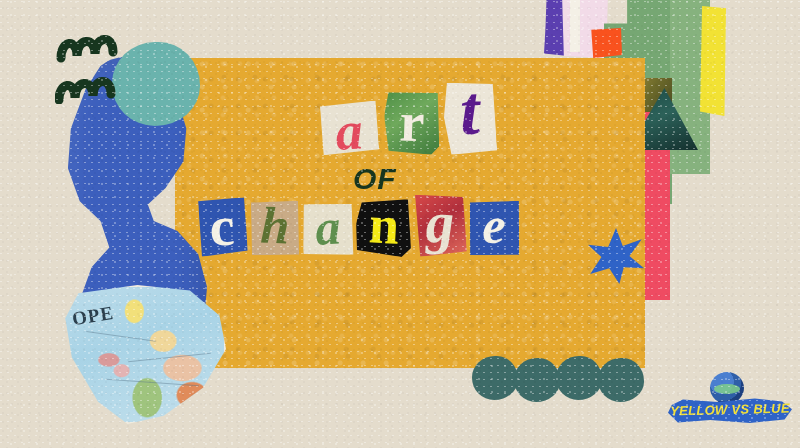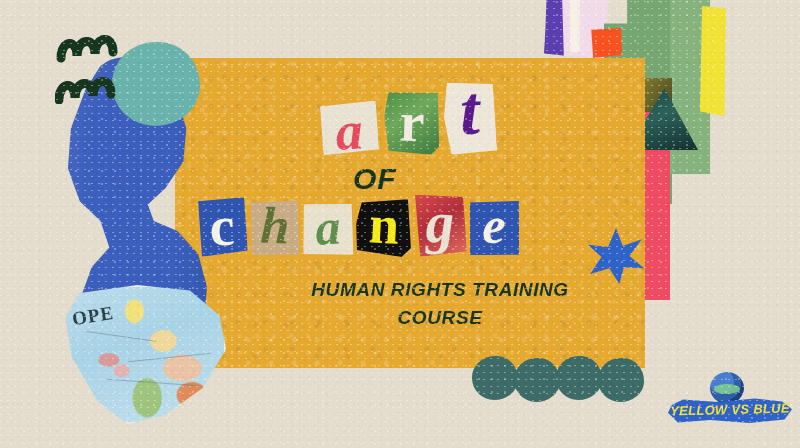--- a/index.html
+++ b/index.html
@@ -262,21 +262,20 @@
       </div>
       <div class="cl" id="cl-g">
         <span>g</span>
       </div>
       <div class="cl" id="cl-e">
         <span>e</span>
       </div>
     </div>
 
     <div id="subtitle">
-      <div>HUMAN RIGHTS TRAINING COURSE</div>
     </div>
   </div>
 
   <div id="logo">
     <div id="logo-globe"></div>
     <div id="logo-banner"></div>
     <div id="logo-text">YELLOW VS BLUE</div>
   </div>
 
   <div class="grain"></div>

